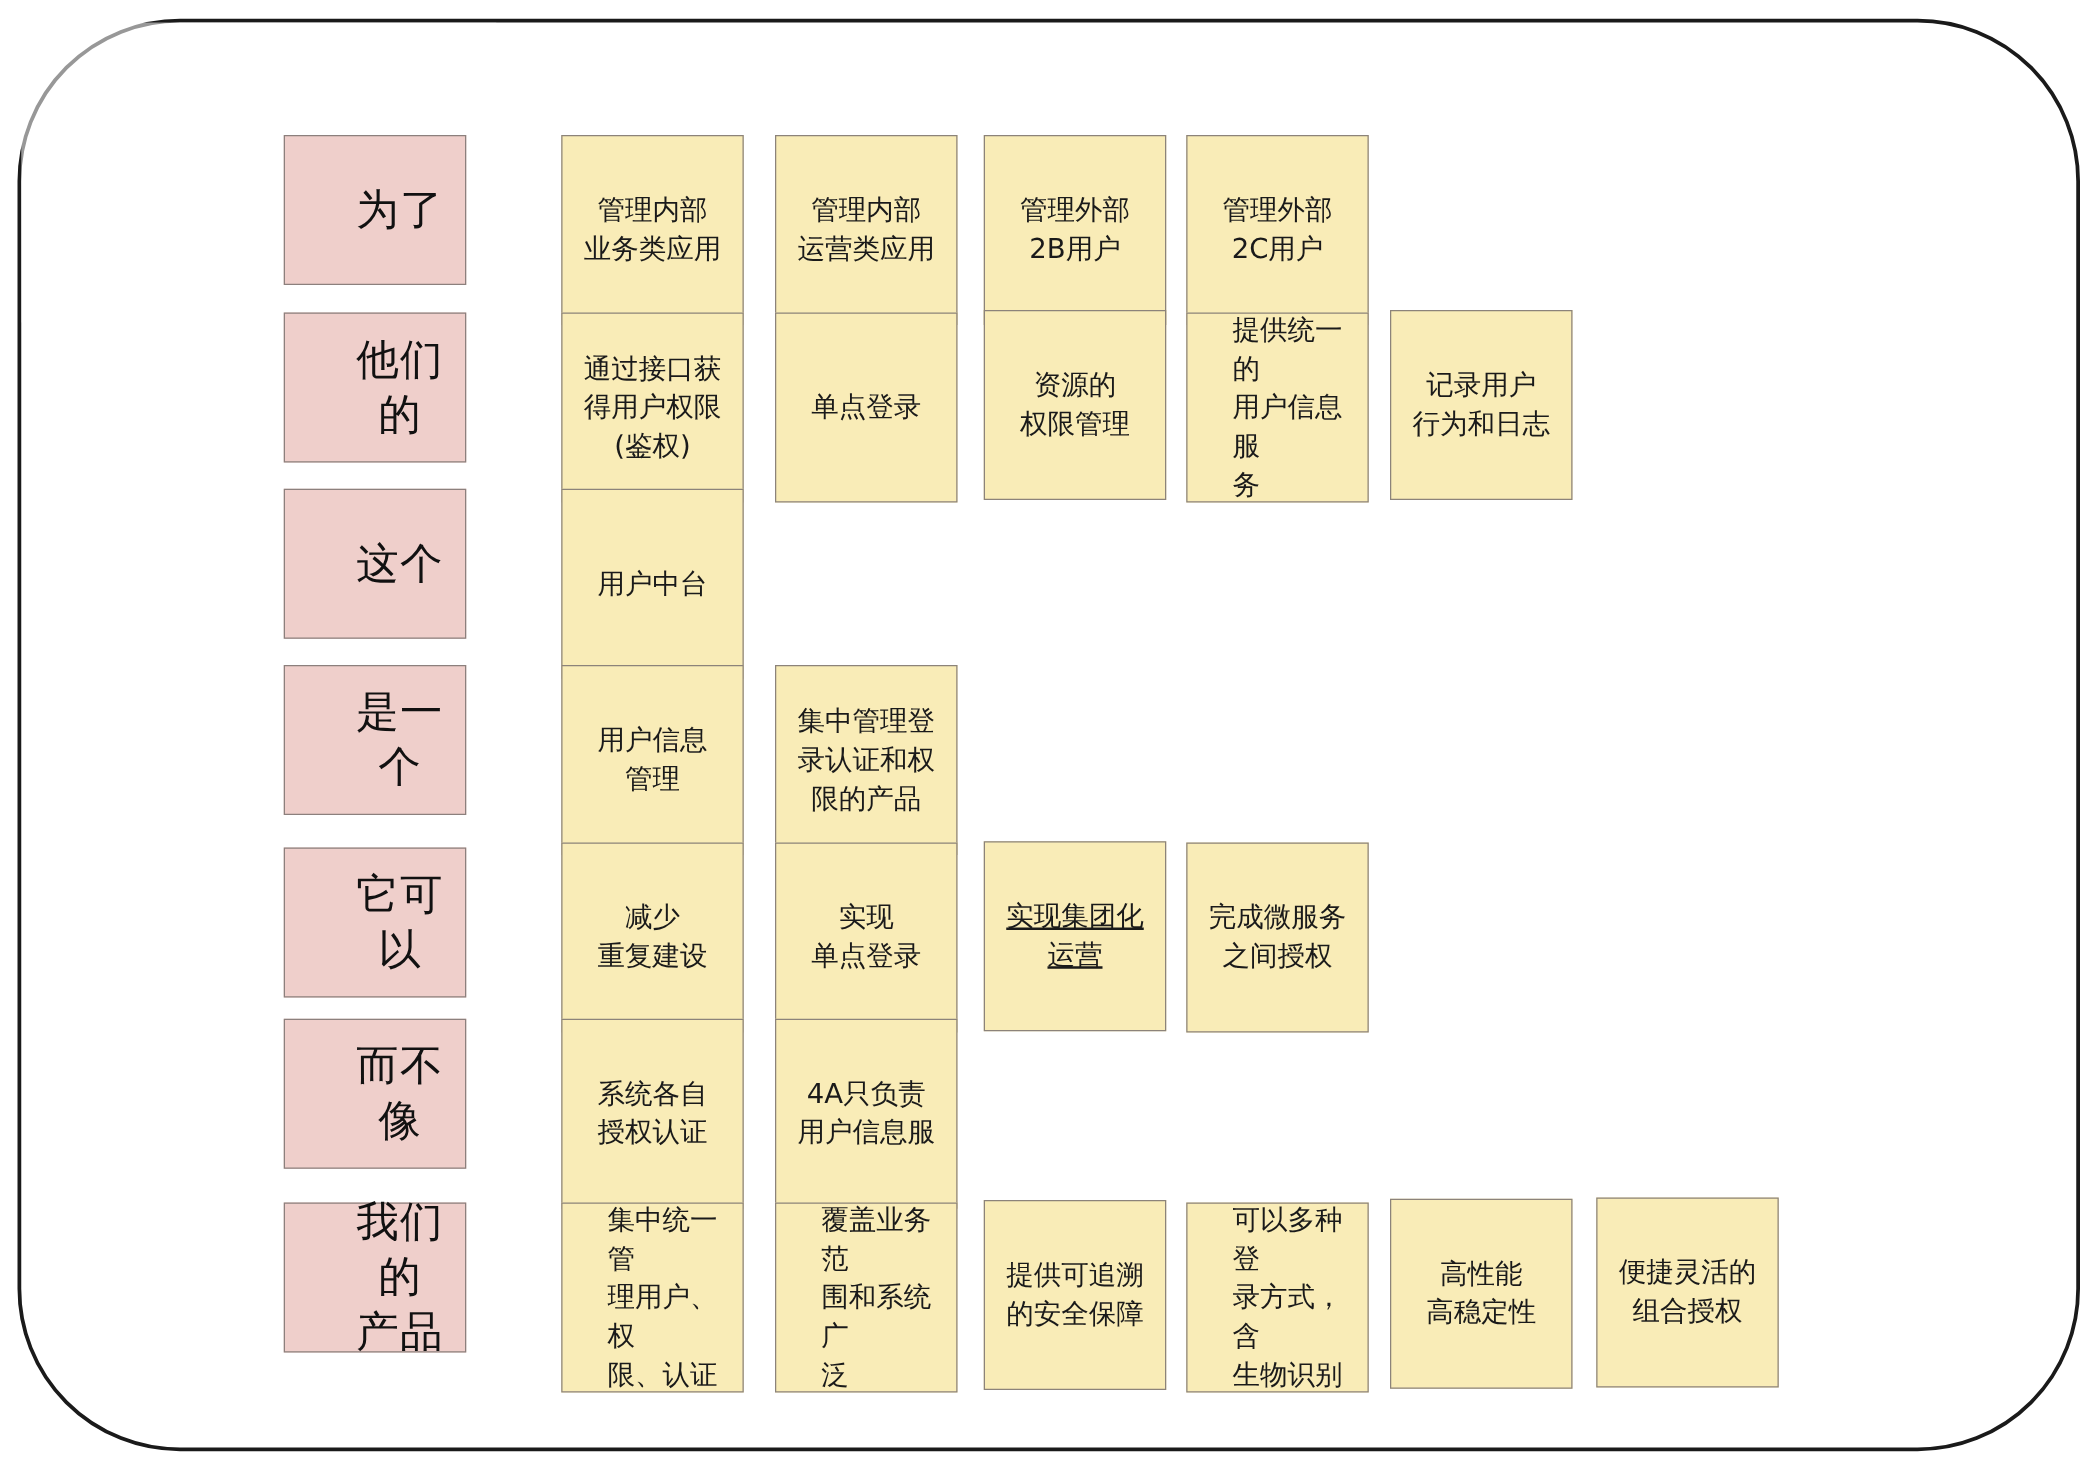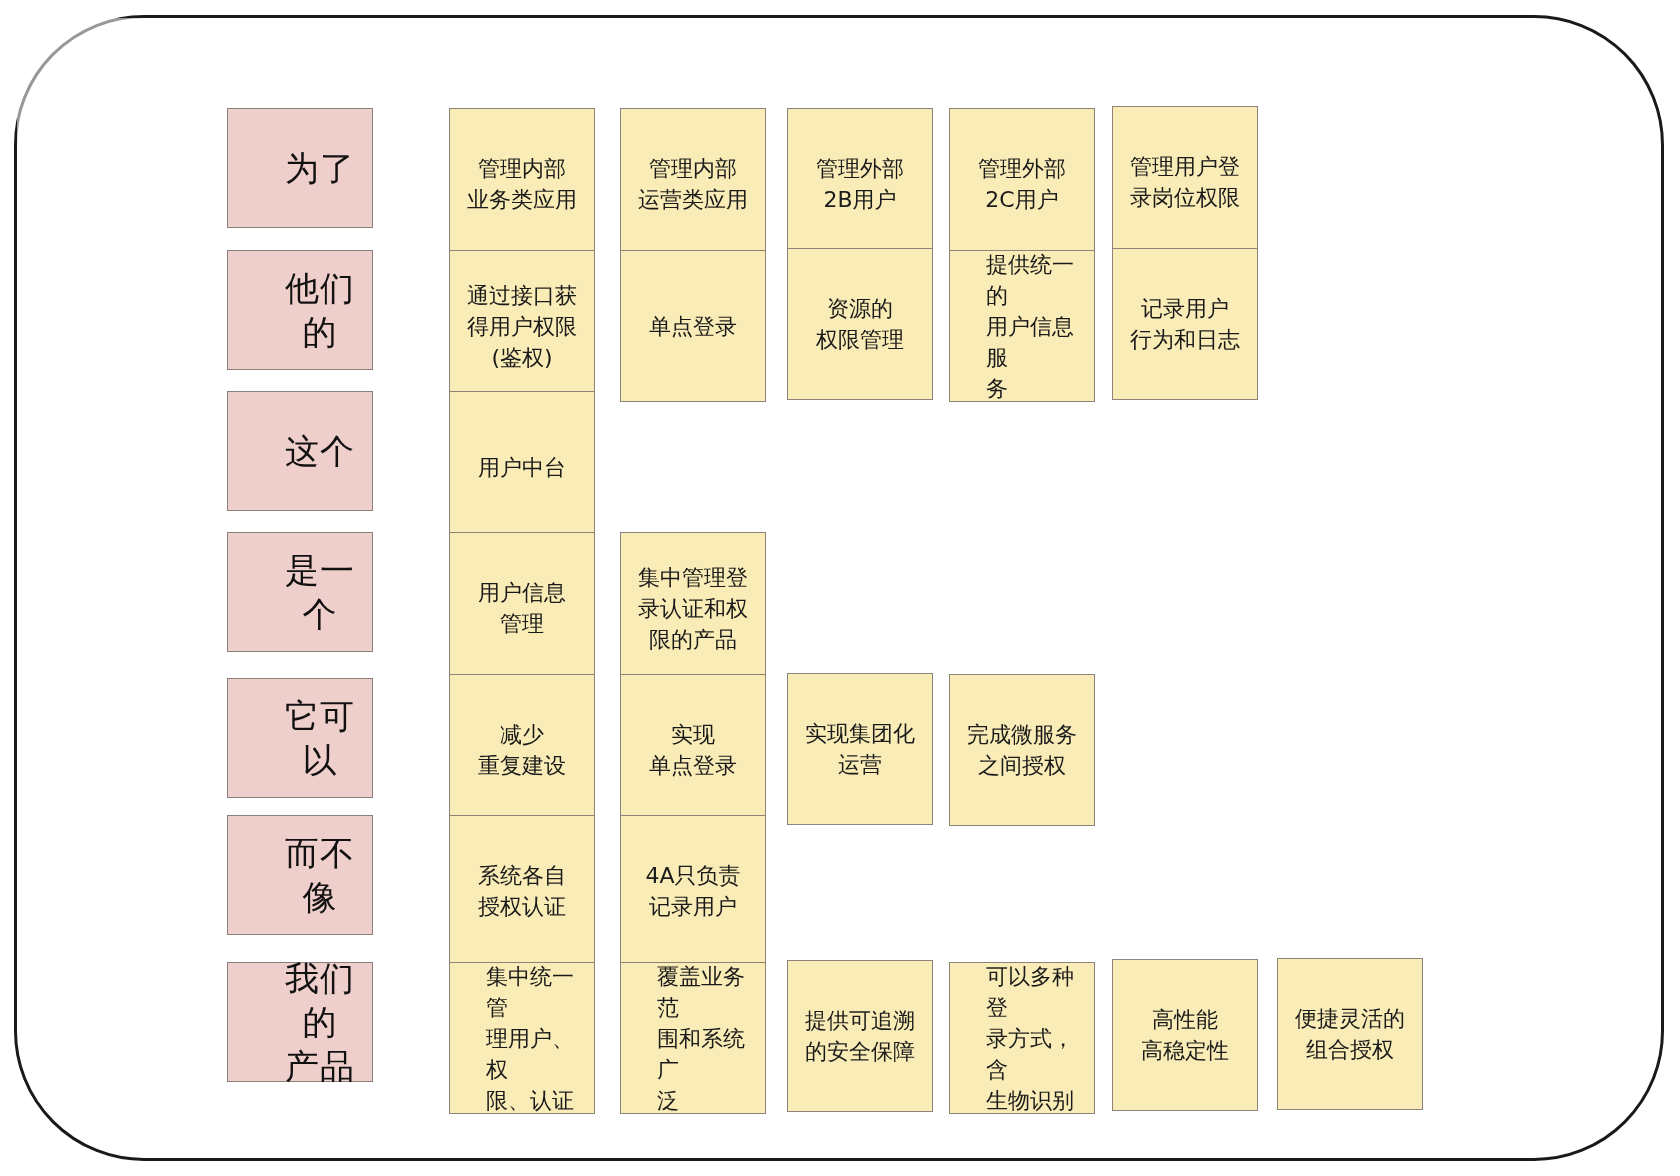--- a/index.html
+++ b/index.html
@@ -99,22 +99,20 @@
 <div class="row" style="top:108px;">
   <div class="label">为了</div>
   <div class="card c0">管理内部
 业务类应用</div>
   <div class="card c1">管理内部
 运营类应用</div>
   <div class="card c2">管理外部
 2B用户</div>
   <div class="card c3">管理外部
 2C用户</div>
-  <div class="card c4" style="top:-2px;">管理用户登
-录岗位权限</div>
 </div>
 
 <div class="row" style="top:250px;">
   <div class="label">他们的</div>
   <div class="card c0">通过接口获
 得用户权限
 (鉴权)</div>
   <div class="card c1">单点登录</div>
   <div class="card c2" style="top:-2px;text-align:center;">资源的
 权限管理</div>
@@ -138,32 +136,32 @@
 录认证和权
 限的产品</div>
 </div>
 
 <div class="row" style="top:677px;">
   <div class="label" style="top:1px;">它可以</div>
   <div class="card c0" style="top:-3px;">减少
 重复建设</div>
   <div class="card c1" style="top:-3px;">实现
 单点登录</div>
-  <div class="card c2" style="top:-4px;">实现集团化
+  <div class="card c2" style="top:-4px;text-decoration:underline;">实现集团化
 运营</div>
   <div class="card c3" style="top:-3px;">完成微服务
 之间授权</div>
 </div>
 
 <div class="row" style="top:815px;">
   <div class="label">而不像</div>
   <div class="card c0">系统各自
 授权认证</div>
   <div class="card c1">4A只负责
-记录用户</div>
+用户信息服</div>
 </div>
 
 <div class="row" style="top:962px;">
   <div class="label">我们的
 产品</div>
   <div class="card c0 left-align">集中统一管
 理用户、权
 限、认证</div>
   <div class="card c1 left-align">覆盖业务范
 围和系统广

